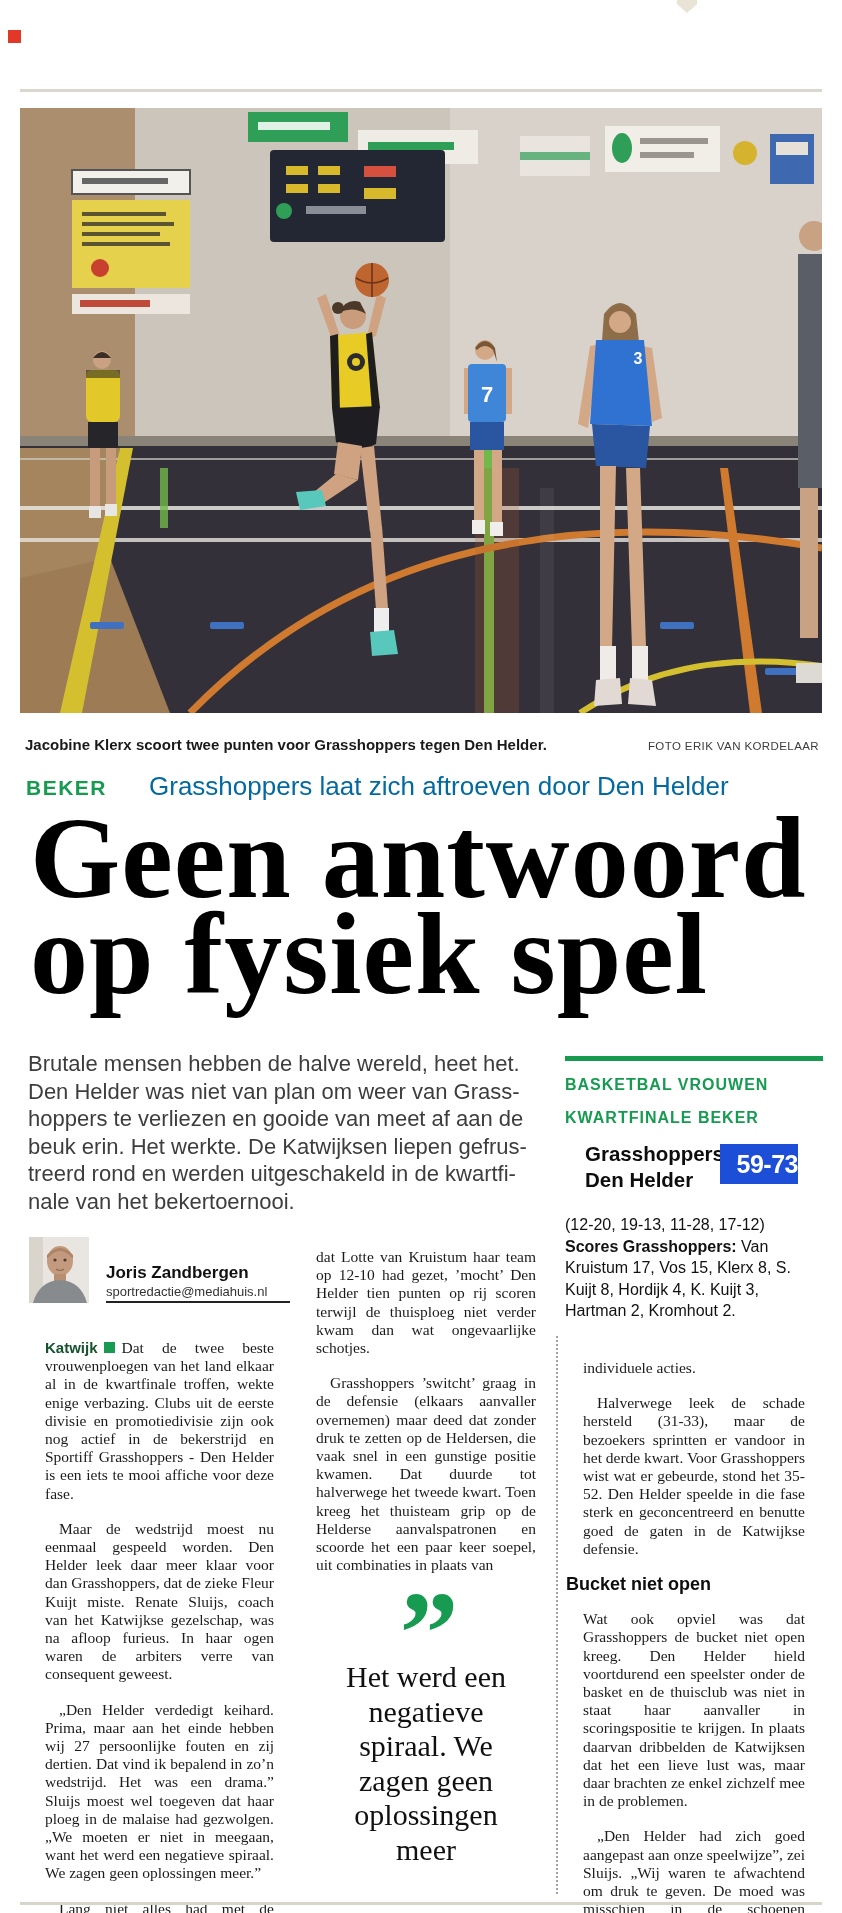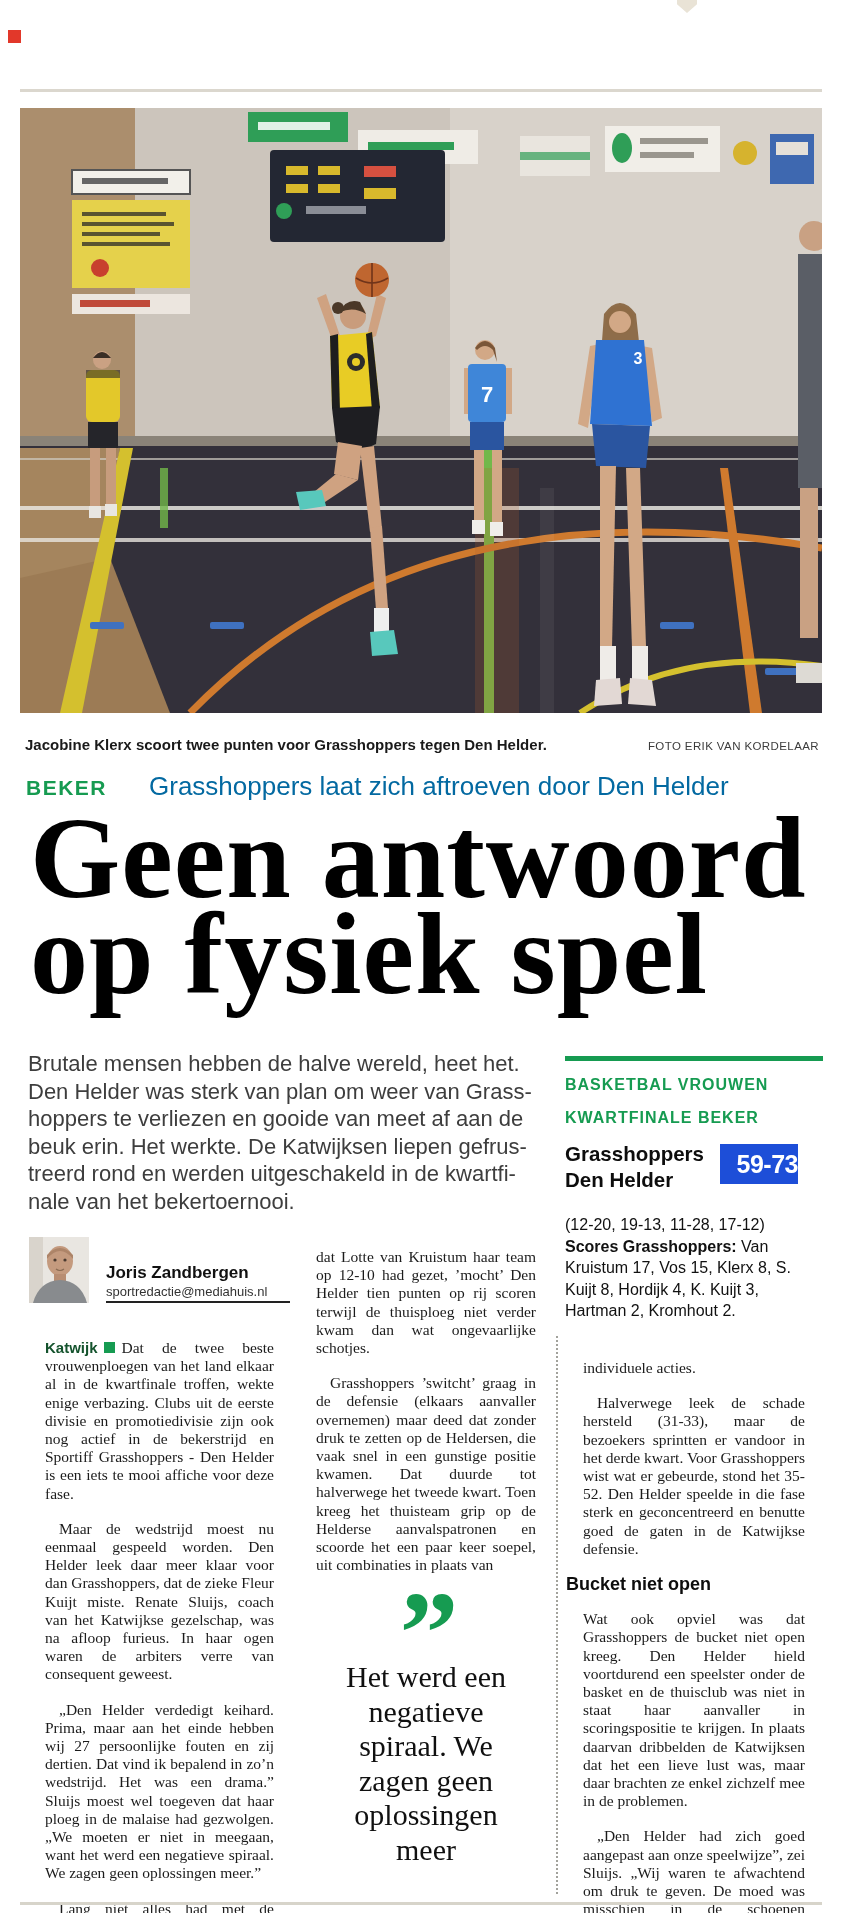--- a/index.html
+++ b/index.html
@@ -36,21 +36,21 @@
     font-weight:700; color:#000; font-size:116px; line-height:96px; letter-spacing:1px; }
 
   
   .lede { left:28px; top:1050px; width:516px; color:#3d3d3d; font-size:22px; line-height:27.6px; }
 
   
   .scorebox { left:565px; top:1056px; width:258px; }
   .side-rule { height:5px; background:#169b51; }
   .side-cat { color:#169b51; font-weight:700; font-size:16px; letter-spacing:1px; margin-top:15px; }
   .teams { position:relative; margin-top:14px; min-height:54px; }
-  .team-line { font-size:20.5px; font-weight:700; line-height:26px; color:#0d0d0d; }
+  .team-line { font-size:20.5px; font-weight:700; line-height:26px; color:#0d0d0d;margin-left:20px; }
   .score-badge { position:absolute; right:25px; top:3px; width:78px; height:40px; background:#1d4ed8;
     color:#fff; font-weight:700; font-size:25px; line-height:40px; text-align:right; letter-spacing:-0.5px; }
   .quarters { margin-top:19px; font-size:16px; line-height:21.5px; color:#111; }
   .scores { font-size:16px; line-height:21.5px; color:#111; }
   .scores b { font-weight:700;text-align:right; }
 
   
   .author { left:29px; top:1235px; width:261px; height:70px; }
   .author svg { position:absolute; left:0; top:2px; width:60px; height:66px; }
   .author-name { position:absolute; left:77px; top:28px; font-size:17px; font-weight:700; color:#111; }
@@ -231,21 +231,21 @@
     <span class="kicker-label">BEKER</span><span class="kicker-title">Grasshoppers laat zich aftroeven door Den Helder</span>
   </div>
 
   <h1 class="abs headline" style="margin:8px;">
     <div>Geen antwoord</div>
     <div>op fysiek spel</div>
   </h1>
 
   <div class="abs lede">
     <div>Brutale mensen hebben de halve wereld, heet het.</div>
-    <div>Den Helder was sterk van plan om weer van Grass-</div>
+    <div>Den Helder was niet van plan om weer van Grass-</div>
     <div>hoppers te verliezen en gooide van meet af aan de</div>
     <div>beuk erin. Het werkte. De Katwijksen liepen gefrus-</div>
     <div>treerd rond en werden uitgeschakeld in de kwartfi-</div>
     <div>nale van het bekertoernooi.</div>
   </div>
 
   <aside class="abs scorebox">
     <div class="side-rule"></div>
     <div class="side-cat">BASKETBAL VROUWEN</div>
     <div class="side-cat">KWARTFINALE BEKER</div>

